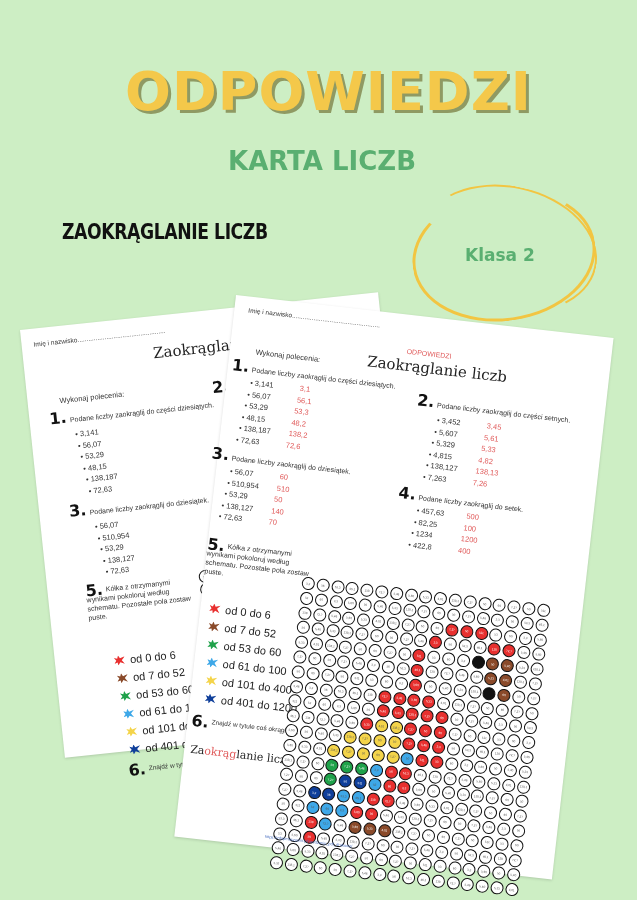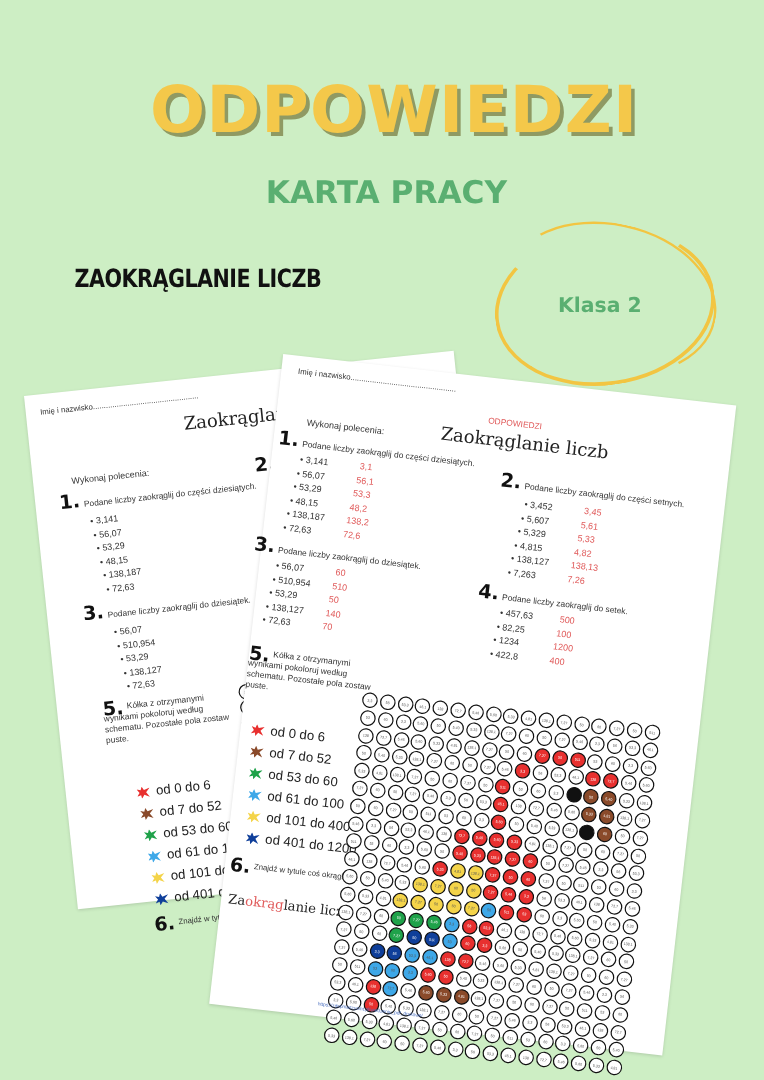--- a/index.html
+++ b/index.html
@@ -35,21 +35,21 @@
   .answer-word .hl{color:#e05a5a;}
   .grid{position:absolute;left:98px;top:272px;display:grid;grid-template-columns:repeat(17,14.8px);grid-auto-rows:14.8px;}
   .cell{width:13px;height:13px;border:1.2px solid #111;border-radius:50%;box-sizing:border-box;font-size:3px;color:#555;display:flex;align-items:center;justify-content:center;background:#fff;}
   .mini-grid{position:absolute;left:330px;top:228px;display:grid;grid-template-columns:repeat(2,13px);grid-auto-rows:13px;}
   .footer-link{position:absolute;left:60px;top:527px;font-size:4px;color:#4a6fbf;}
 </style>
 </head>
 <body>
 
 <div class="title">ODPOWIEDZI</div>
-<div class="subtitle">KARTA PRACY</div>
+<div class="subtitle">KARTA LICZB</div>
 <div class="topic">ZAOKRĄGLANIE LICZB</div>
 <div class="klasa-ring"></div>
 <div class="klasa-ring2"></div>
 <div class="klasa">Klasa 2</div>
 
 <div class="sheet sheet-back">
   <div class="name-line" style="left:12px;top:12px;">Imię i nazwisko.................................................</div>
   <div class="sheet-title" style="left:130px;top:28px;">Zaokrąglani</div>
   <div class="instr" style="left:32px;top:70px;">Wykonaj polecenia:</div>
   <div class="task" style="left:20px;top:82px;"><span class="num">1.</span><span>Podane liczby zaokrąglij do części dziesiątych.</span></div>

